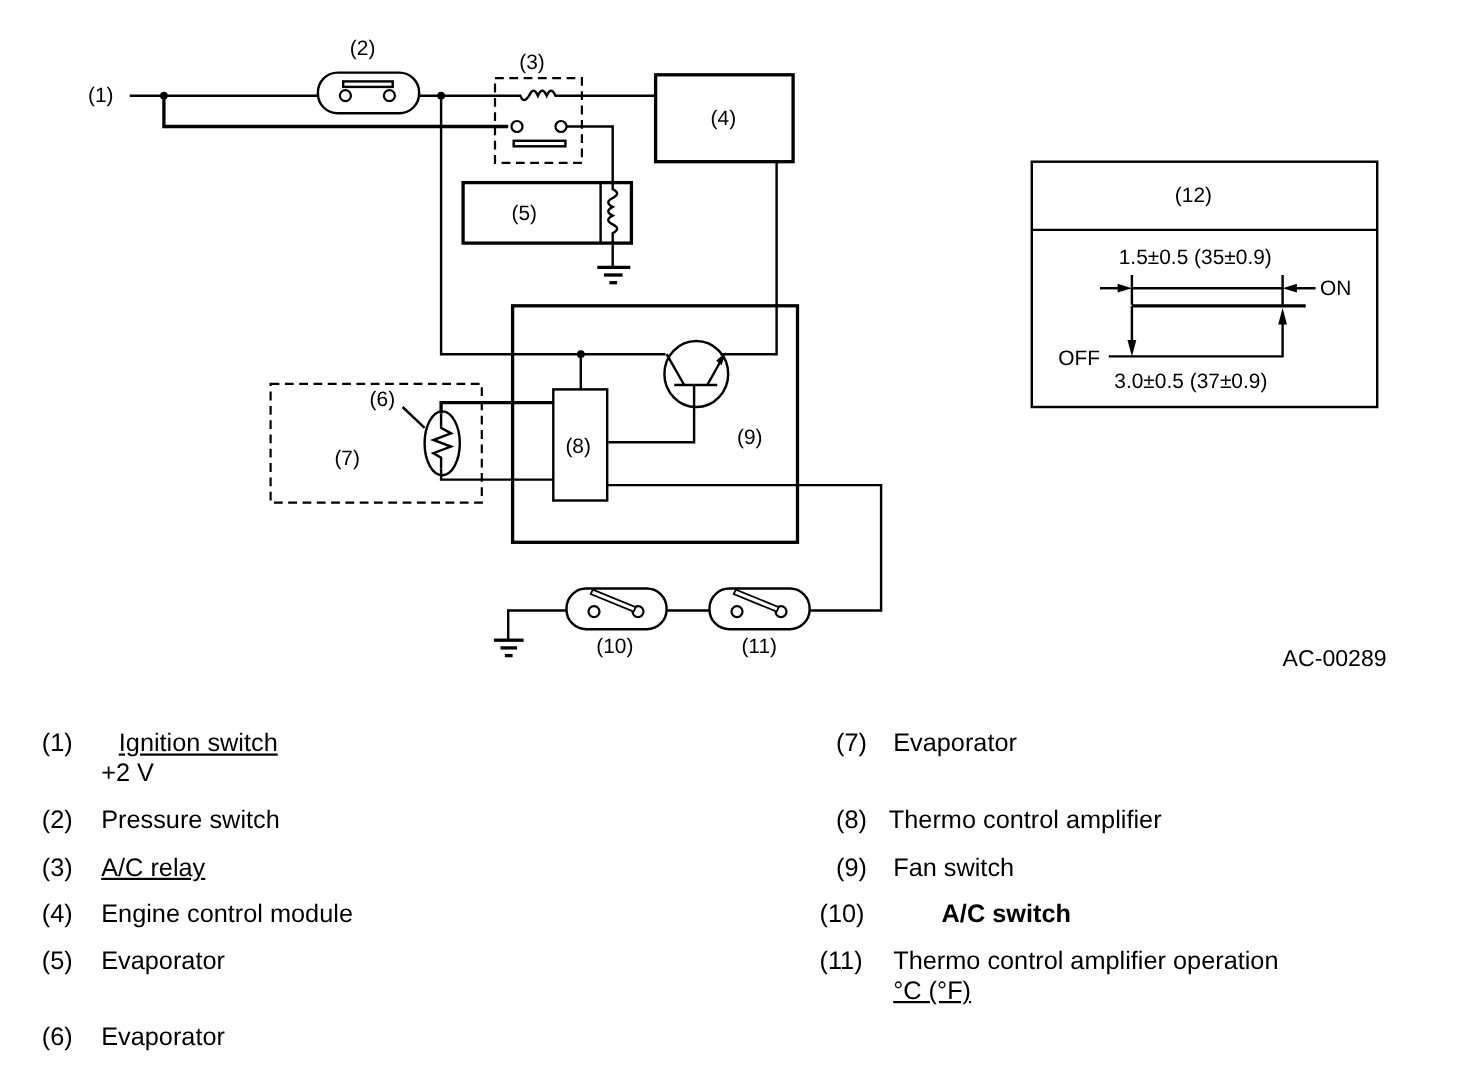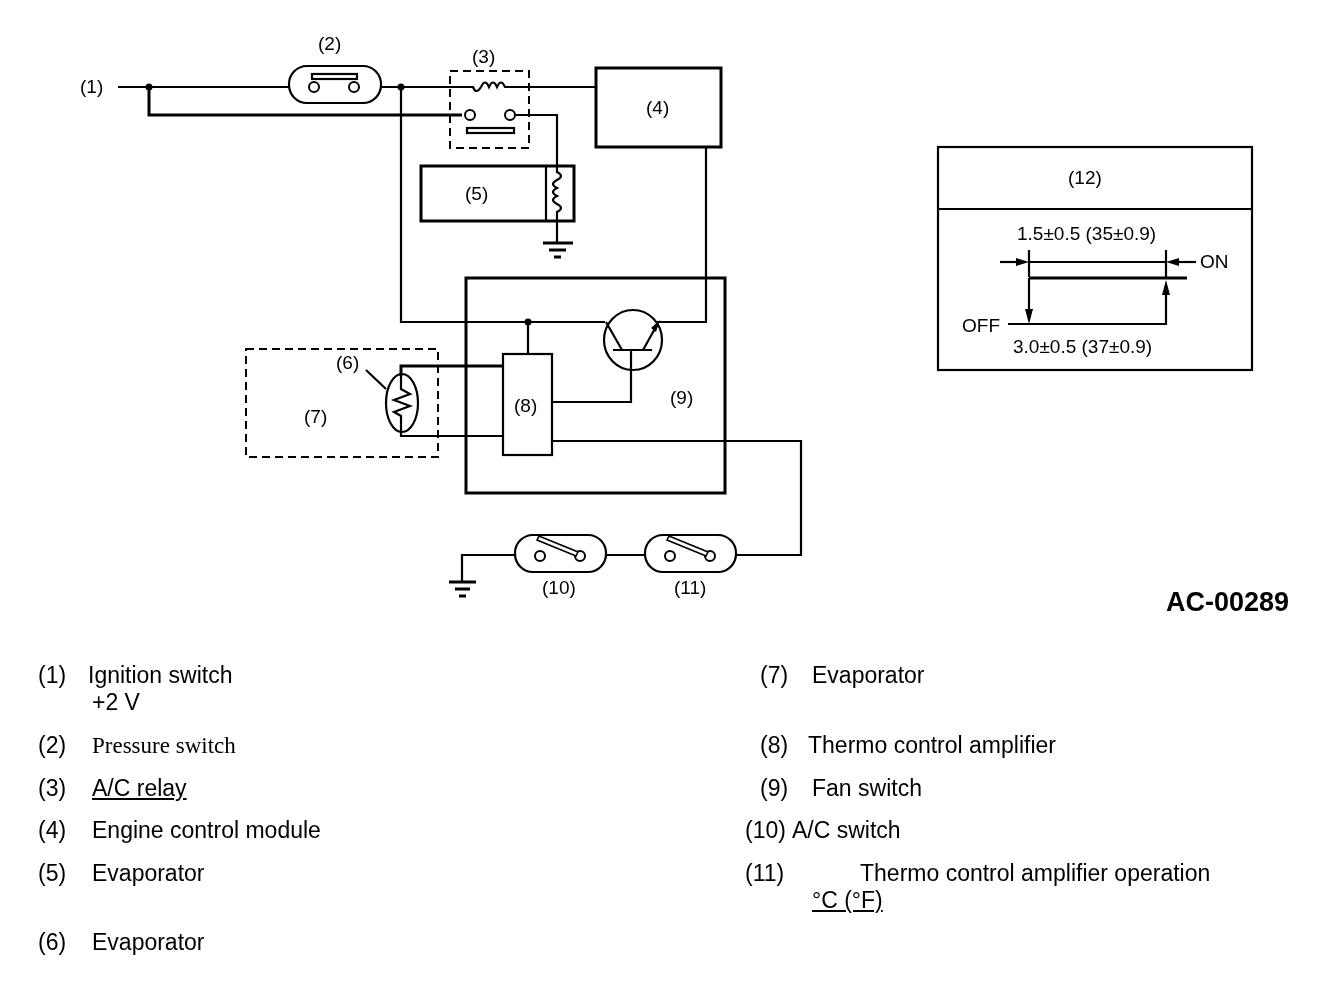--- a/index.html
+++ b/index.html
@@ -9,21 +9,21 @@
   svg text { font-family: "Liberation Sans", sans-serif; fill: #000; }
   .lbl { font-size: 19px; }
   .w { stroke: #000; stroke-width: 2.2; fill: none; }
   .wt { stroke: #000; stroke-width: 3; fill: none; }
   .dash { stroke: #000; stroke-width: 2; fill: none; stroke-dasharray: 8 5; }
   .dot { fill: #000; }
   .legend { position: absolute; font-size: 23px; line-height: 27px; }
   .legend .row { position: absolute; white-space: nowrap; }
   .legend .num { position: absolute; text-align: right; }
   .legend .txt { position: absolute; }
-  .fig-id { position: absolute; left: 1166px; top: 587px; font-size: 27px; font-weight: bold; }
+  .fig-id { position: absolute; left: 1166px; top: 587px; font-size: 21px; }
 </style>
 </head>
 <body>
 
 <svg id="diagram" width="1328" height="640" viewBox="0 0 1328 640">
 
   <g>
     <text class="lbl" x="80" y="93">(1)</text>
     <line class="w" x1="118" y1="87" x2="290" y2="87"></line>
     <circle class="dot" cx="149" cy="87" r="3.5"></circle>
@@ -150,26 +150,26 @@
     <text class="lbl" x="962" y="332">OFF</text>
     <text class="lbl" x="1013" y="353">3.0±0.5 (37±0.9)</text>
   </g>
 </svg>
 
 <div class="fig-id">AC-00289</div>
 
 <div class="legend">
   <div class="row" style="left:0;top:662px;">
     <span class="num" style="left:38px;">(1)</span>
-    <span class="txt" style="left:88px;">Ignition switch</span>
+    <span class="txt" style="left:108px;text-decoration:underline;">Ignition switch</span>
     <span class="txt" style="left:92px;top:27px;">+2 V</span>
   </div>
   <div class="row" style="left:0;top:732px;">
     <span class="num" style="left:38px;">(2)</span>
-    <span class="txt" style="left:92px;font-family:Liberation Serif, serif;">Pressure switch</span>
+    <span class="txt" style="left:92px;">Pressure switch</span>
   </div>
   <div class="row" style="left:0;top:775px;">
     <span class="num" style="left:38px;">(3)</span>
     <span class="txt" style="left:92px;text-decoration:underline;">A/C relay</span>
   </div>
   <div class="row" style="left:0;top:817px;">
     <span class="num" style="left:38px;">(4)</span>
     <span class="txt" style="left:92px;">Engine control module</span>
   </div>
   <div class="row" style="left:0;top:860px;">
@@ -190,20 +190,20 @@
   <div class="row" style="left:0;top:732px;">
     <span class="num" style="left:760px;">(8)</span>
     <span class="txt" style="left:808px;">Thermo control amplifier</span>
   </div>
   <div class="row" style="left:0;top:775px;">
     <span class="num" style="left:760px;">(9)</span>
     <span class="txt" style="left:812px;">Fan switch</span>
   </div>
   <div class="row" style="left:0;top:817px;">
     <span class="num" style="left:745px;">(10)</span>
-    <span class="txt" style="left:792px;">A/C switch</span>
+    <span class="txt" style="left:856px;font-weight:bold;">A/C switch</span>
   </div>
   <div class="row" style="left:0;top:860px;">
     <span class="num" style="left:745px;">(11)</span>
-    <span class="txt" style="left:812px;margin-left:48px;">Thermo control amplifier operation</span>
+    <span class="txt" style="left:812px;">Thermo control amplifier operation</span>
     <span class="txt" style="left:812px;top:27px;text-decoration:underline;">°C (°F)</span>
   </div>
 </div>
 
 </body></html>

